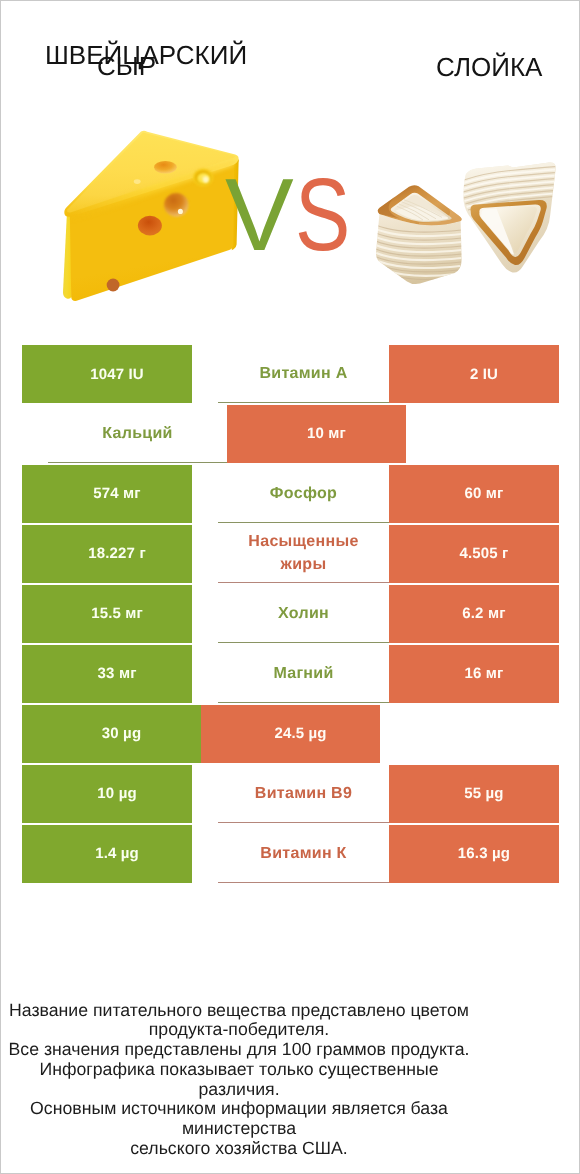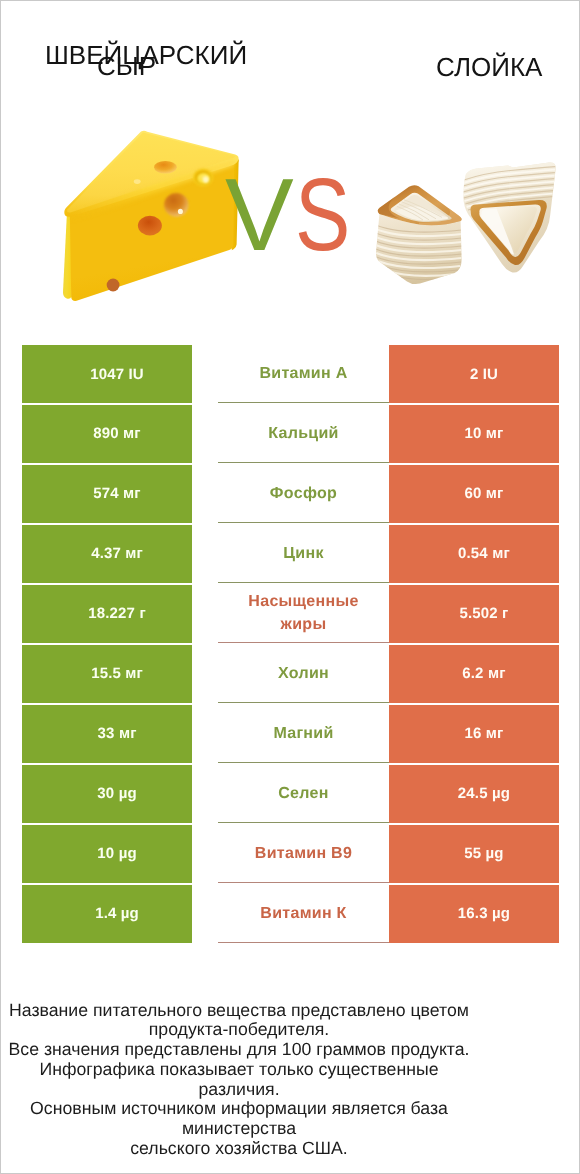--- a/index.html
+++ b/index.html
@@ -283,52 +283,45 @@
   <div class="title" id="t2">СЫР</div>
   <div class="title" id="t3">СЛОЙКА</div>
 
   <div class="table">
       <div class="row">
         <div class="cell left">1047 IU</div>
         <div class="cell mid g">Витамин А</div>
         <div class="cell right">2 IU</div>
       </div>
       <div class="row">
-        <div class="cell left">890 мг</div>
         <div class="cell mid g">Кальций</div>
         <div class="cell right">10 мг</div>
       </div>
       <div class="row">
         <div class="cell left">574 мг</div>
         <div class="cell mid g">Фосфор</div>
         <div class="cell right">60 мг</div>
       </div>
       <div class="row">
-        <div class="cell left">4.37 мг</div>
-        <div class="cell mid g">Цинк</div>
-        <div class="cell right">0.54 мг</div>
-      </div>
-      <div class="row">
         <div class="cell left">18.227 г</div>
         <div class="cell mid o">Насыщенные жиры</div>
-        <div class="cell right">5.502 г</div>
+        <div class="cell right">4.505 г</div>
       </div>
       <div class="row">
         <div class="cell left">15.5 мг</div>
         <div class="cell mid g">Холин</div>
         <div class="cell right">6.2 мг</div>
       </div>
       <div class="row">
         <div class="cell left">33 мг</div>
         <div class="cell mid g">Магний</div>
         <div class="cell right">16 мг</div>
       </div>
       <div class="row">
         <div class="cell left">30 µg</div>
-        <div class="cell mid g">Селен</div>
         <div class="cell right">24.5 µg</div>
       </div>
       <div class="row">
         <div class="cell left">10 µg</div>
         <div class="cell mid o">Витамин B9</div>
         <div class="cell right">55 µg</div>
       </div>
       <div class="row">
         <div class="cell left">1.4 µg</div>
         <div class="cell mid o">Витамин К</div>

